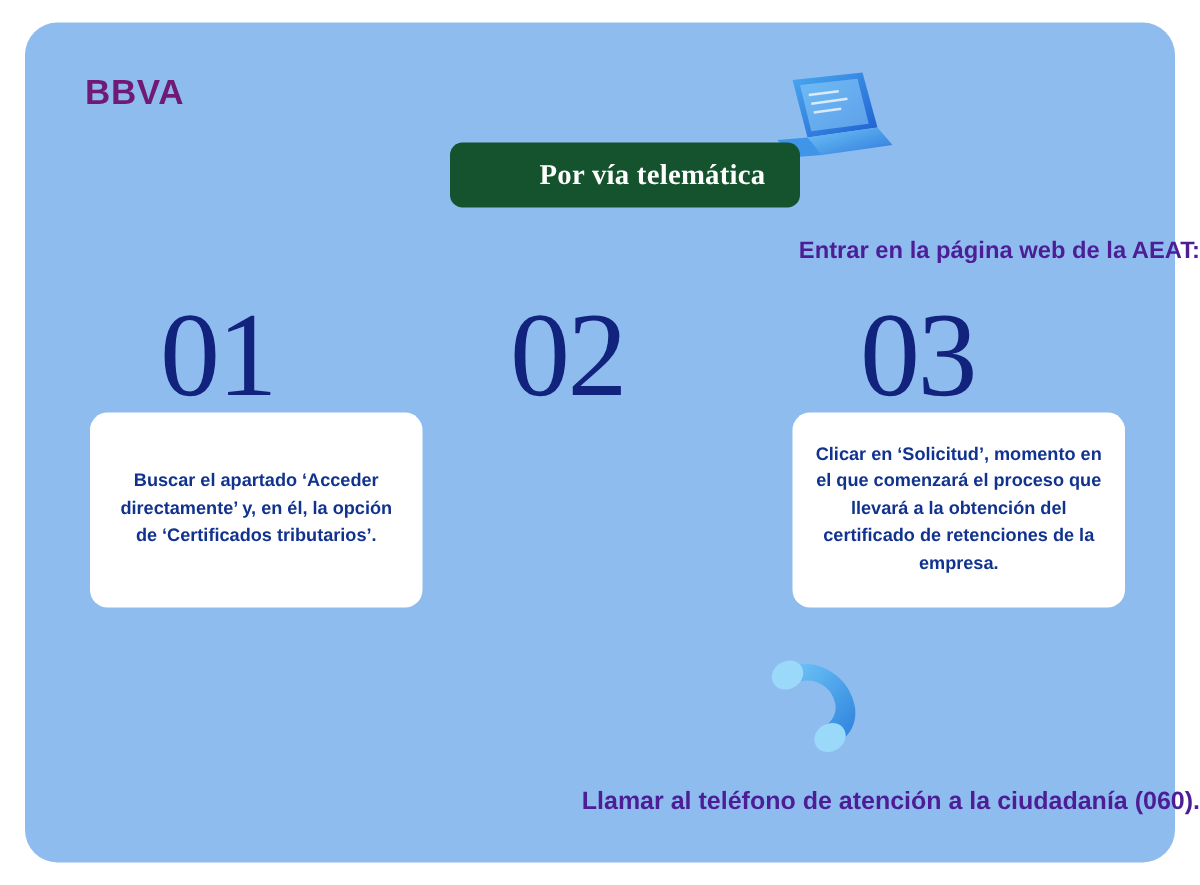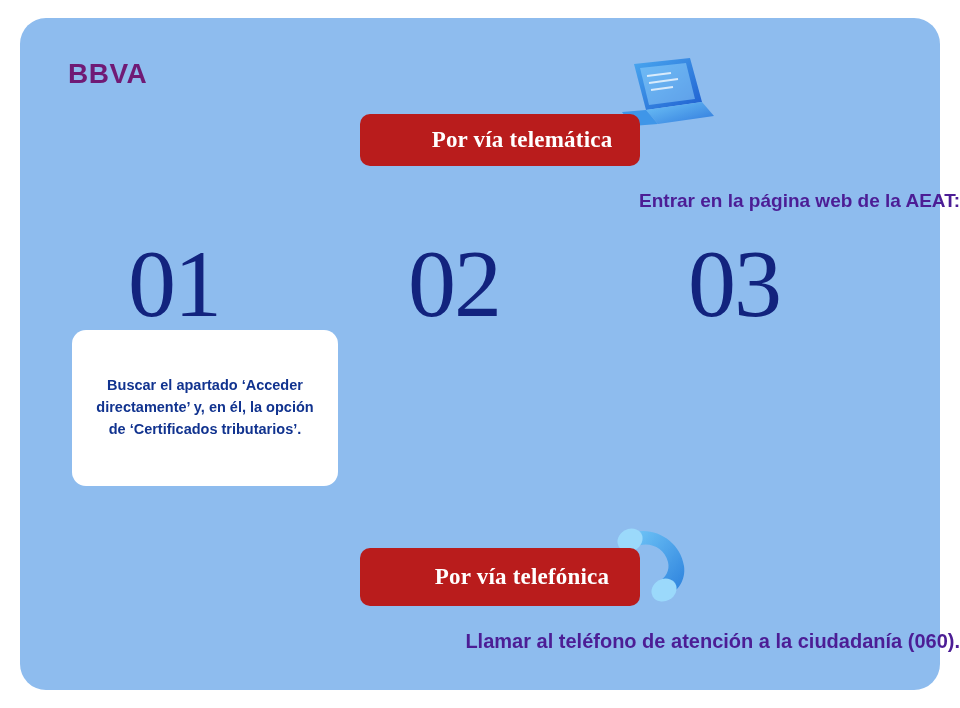--- a/index.html
+++ b/index.html
@@ -34,21 +34,21 @@
     font-size: 28px;
     font-weight: 700;
     letter-spacing: 0.5px;
     color: #701a75;
     font-family: "Liberation Sans", sans-serif;
   }
 
   
   .ribbon {
     position: absolute;
-    background: #b91c1c;
+    background: #14532d;
     border-radius: 10px;
     color: #ffffff;
     display: flex;
     align-items: center;
     justify-content: center;
     font-family: "Liberation Serif", serif;
     font-weight: 700;
     font-size: 23px;
     letter-spacing: 0.2px;
     padding-left: 44px;
@@ -170,33 +170,35 @@
 
     <div class="subhead" id="subhead-web">Entrar en la página web de la AEAT:</div>
 
     <div class="step-number" id="step-num-0">01</div>
     <div class="step-number" id="step-num-1">02</div>
     <div class="step-number" id="step-num-2">03</div>
 
     <div class="step-card" id="step-card-0">
       <div class="step-text">Buscar el apartado ‘Acceder directamente’ y, en él, la opción de ‘Certificados tributarios’.</div>
     </div>
+    <div class="step-card" id="step-card-2">
+      <div class="step-text">Clicar en ‘Solicitud’, momento en el que comenzará el proceso que llevará a la obtención del certificado de retenciones de la empresa.</div>
+    </div>
 
     <div class="phone-icon">
       <svg width="92" height="92" viewBox="0 0 92 92" xmlns="http://www.w3.org/2000/svg">
         <defs>
           <linearGradient id="pg1" x1="0" y1="0" x2="1" y2="1">
             <stop offset="0%" stop-color="#73c8f8"></stop>
             <stop offset="100%" stop-color="#2a7fdc"></stop>
           </linearGradient>
         </defs>
         <path d="M20 16 C44 6 72 22 76 48 C78 62 70 74 58 78 L50 64 C58 60 62 52 60 44 C56 28 38 22 26 30 Z" fill="url(#pg1)"></path>
         <ellipse cx="22" cy="22" rx="13" ry="11" transform="rotate(-30 22 22)" fill="#9bd9fb"></ellipse>
         <ellipse cx="56" cy="72" rx="13" ry="11" transform="rotate(-30 56 72)" fill="#9bd9fb"></ellipse>
       </svg>
     </div>
 
-    <div class="ribbon" id="ribbon-telefonica">Por vía telefónica</div>
 
     <div class="subhead" id="subhead-phone">Llamar al teléfono de atención a la ciudadanía (060).</div>
 
   </div>
 </div>
 
 </body></html>

